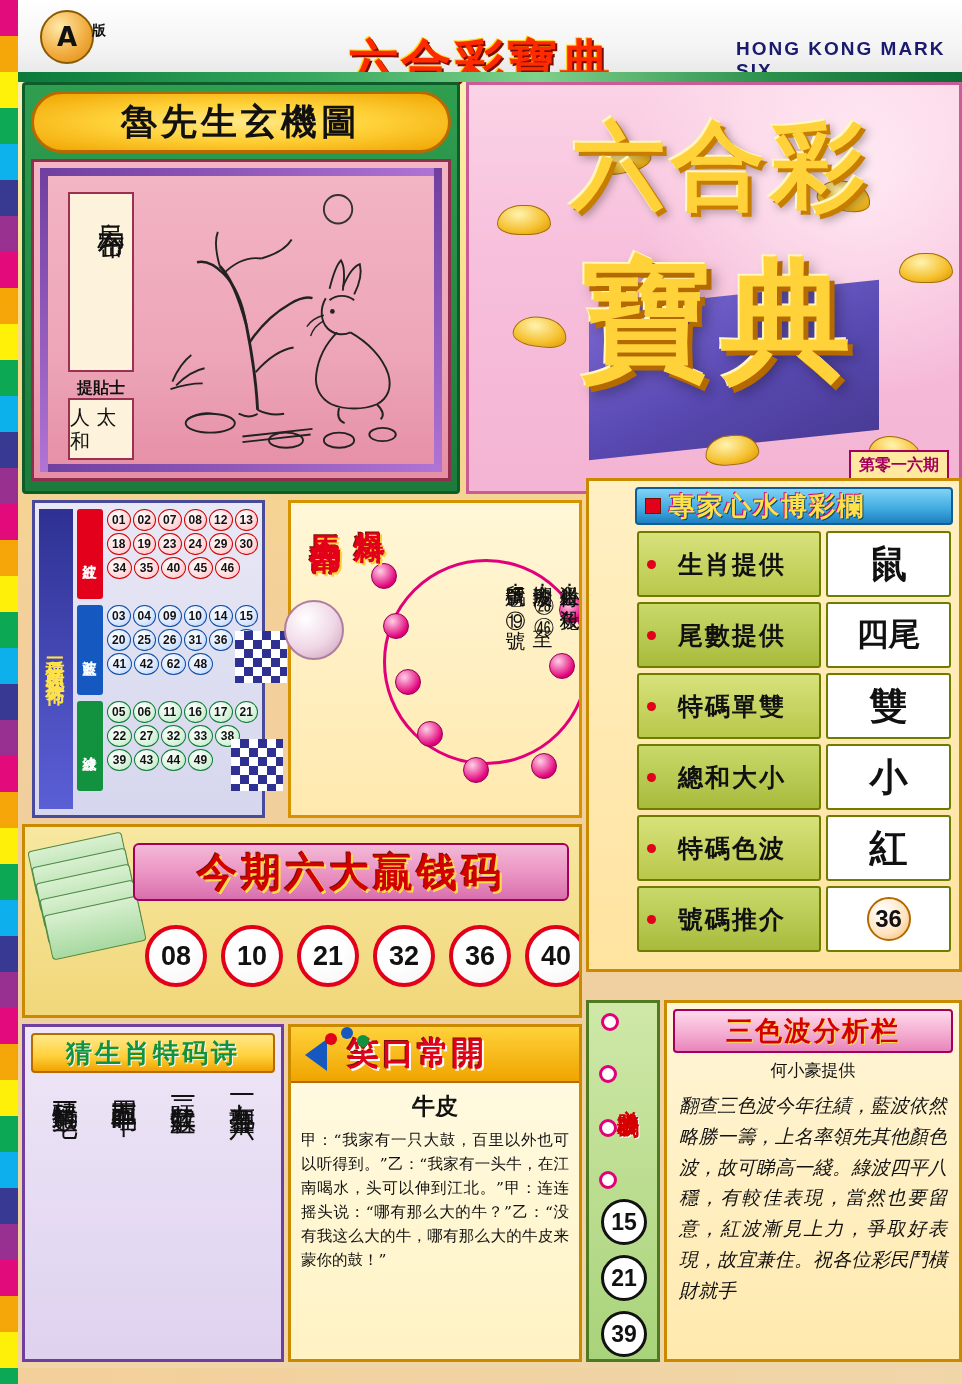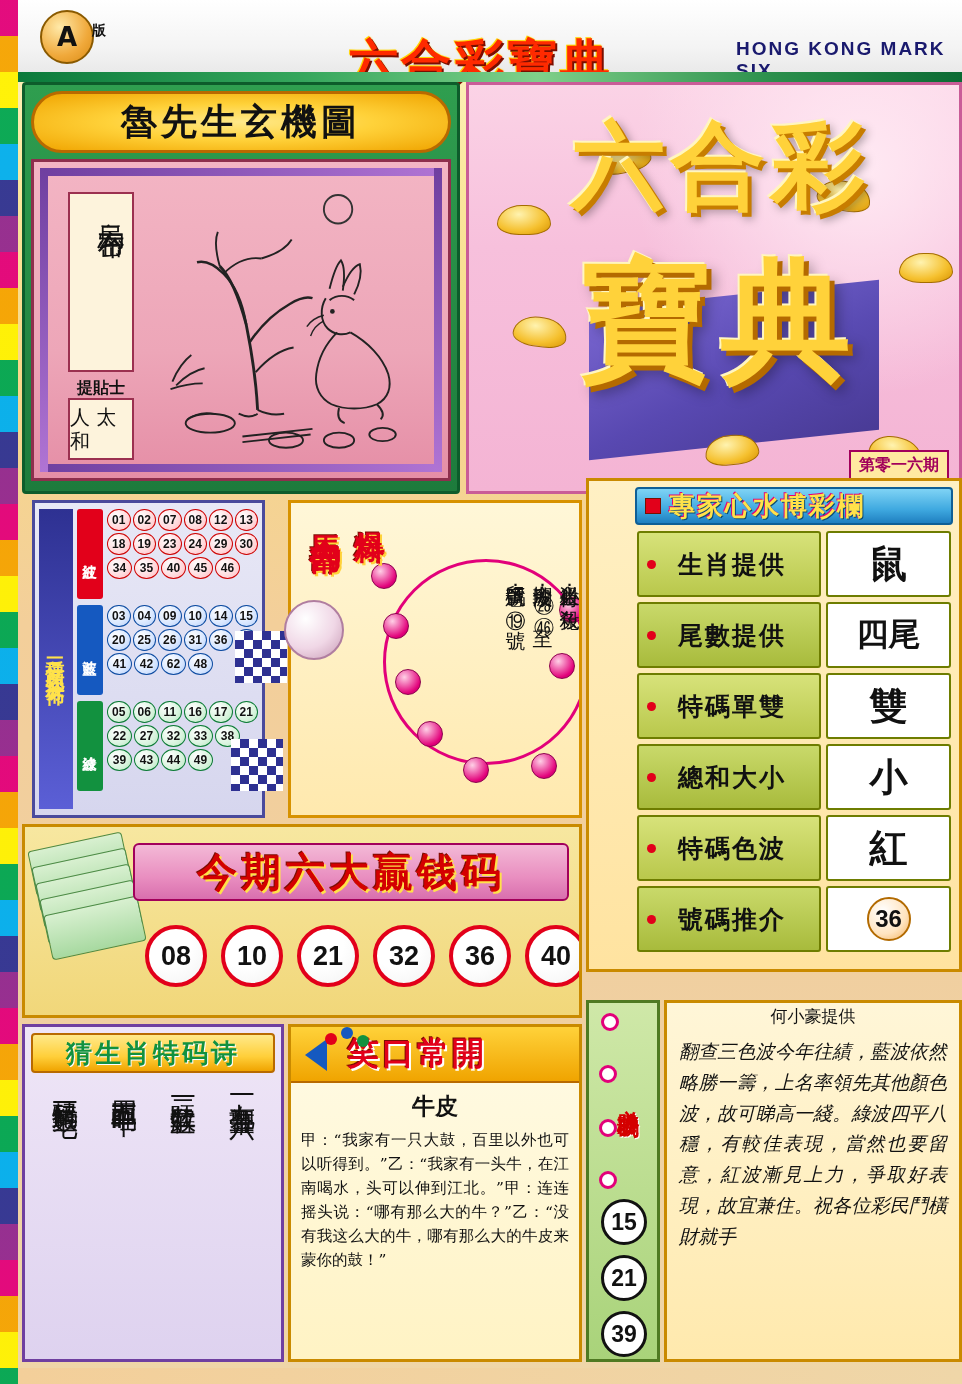--- a/index.html
+++ b/index.html
@@ -725,18 +725,21 @@
     <div class="must-ring" style="left:10px; top:168px;"></div>
     <div class="must-title">必勝號碼</div>
     <div class="must-balls">
       <div class="mball">15</div>
       <div class="mball">21</div>
       <div class="mball">39</div>
     </div>
   </div>
 
   <div class="p-anal">
+    <div class="anal-head">
+      <span>三色波分析栏</span>
+    </div>
     <div class="anal-by">何小豪提供</div>
     <div class="anal-body">翻查三色波今年往績，藍波依然略勝一籌，上名率領先其他顏色波，故可睇高一綫。綠波四平八穩，有較佳表現，當然也要留意，紅波漸見上力，爭取好表現，故宜兼住。祝各位彩民鬥橫財就手</div>
   </div>
 
   <div class="bottom-bar"></div>
 </div>
 
 </body></html>

